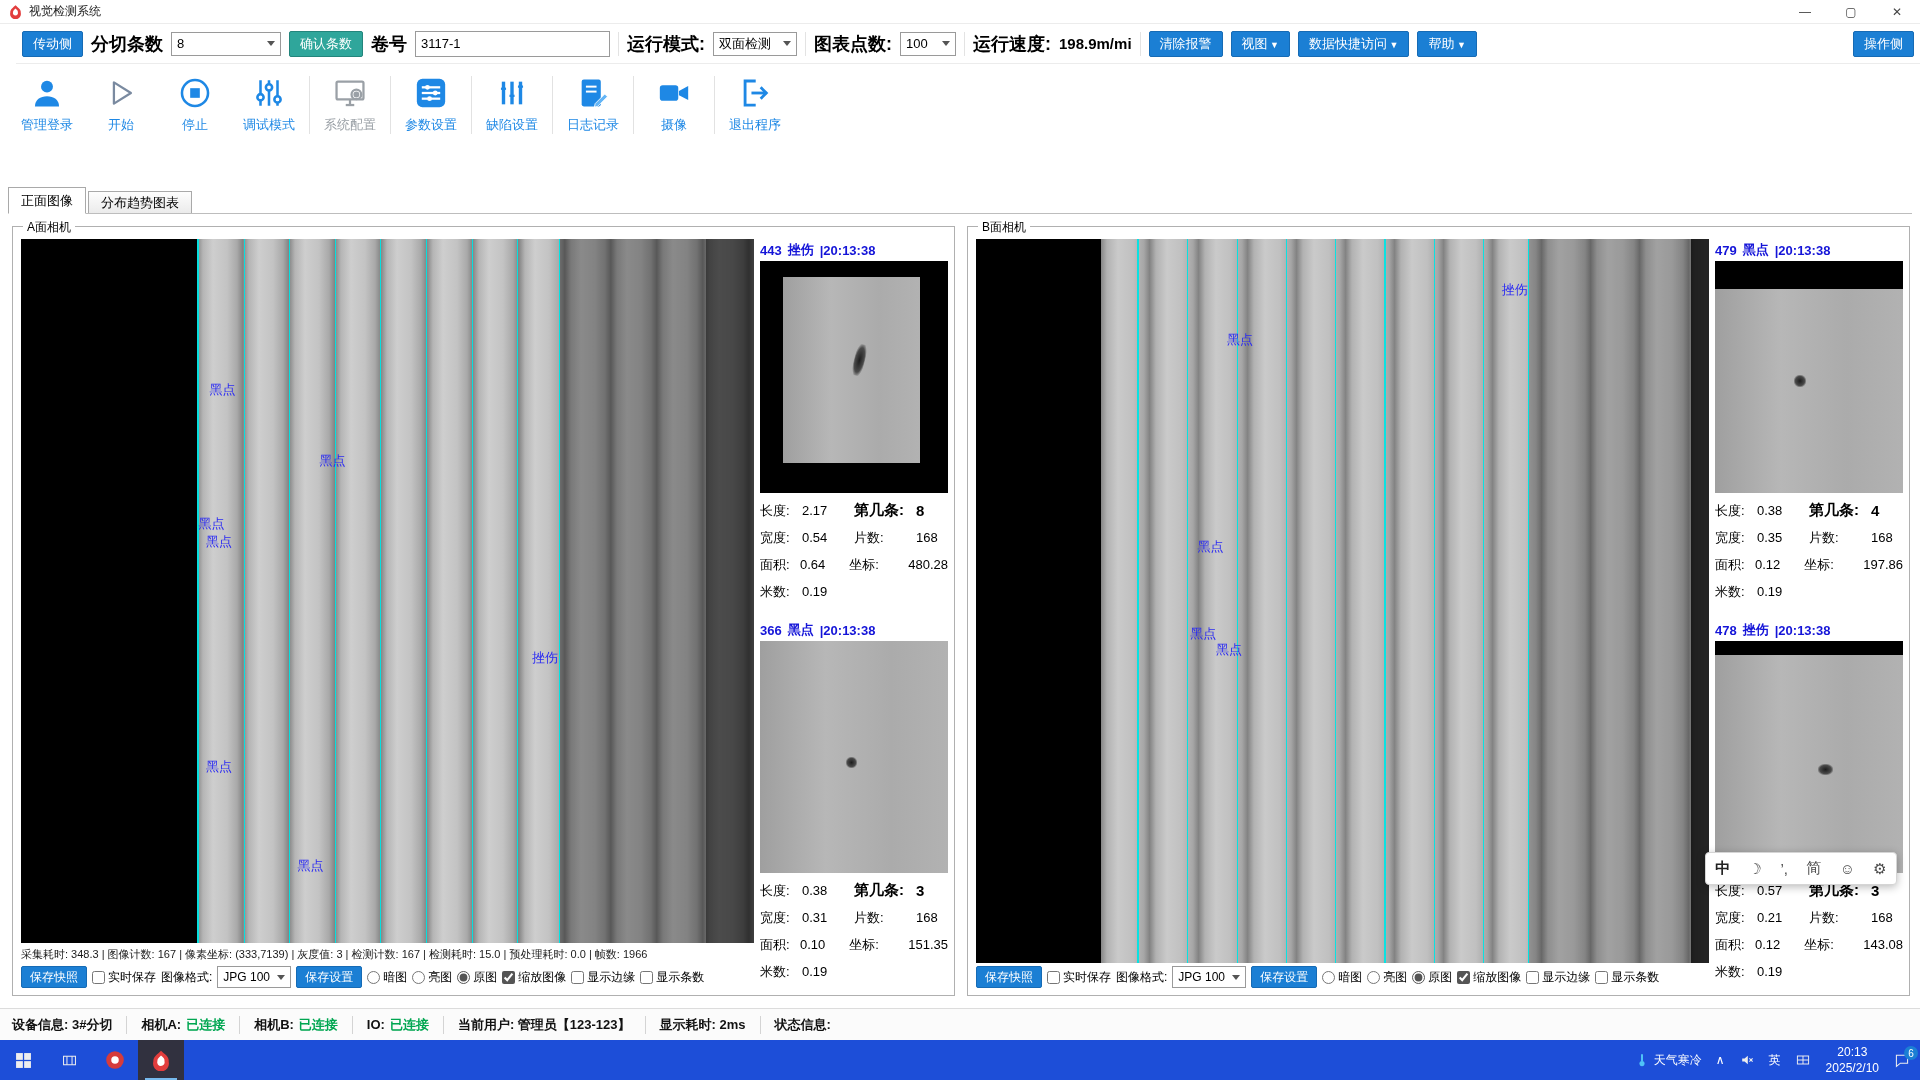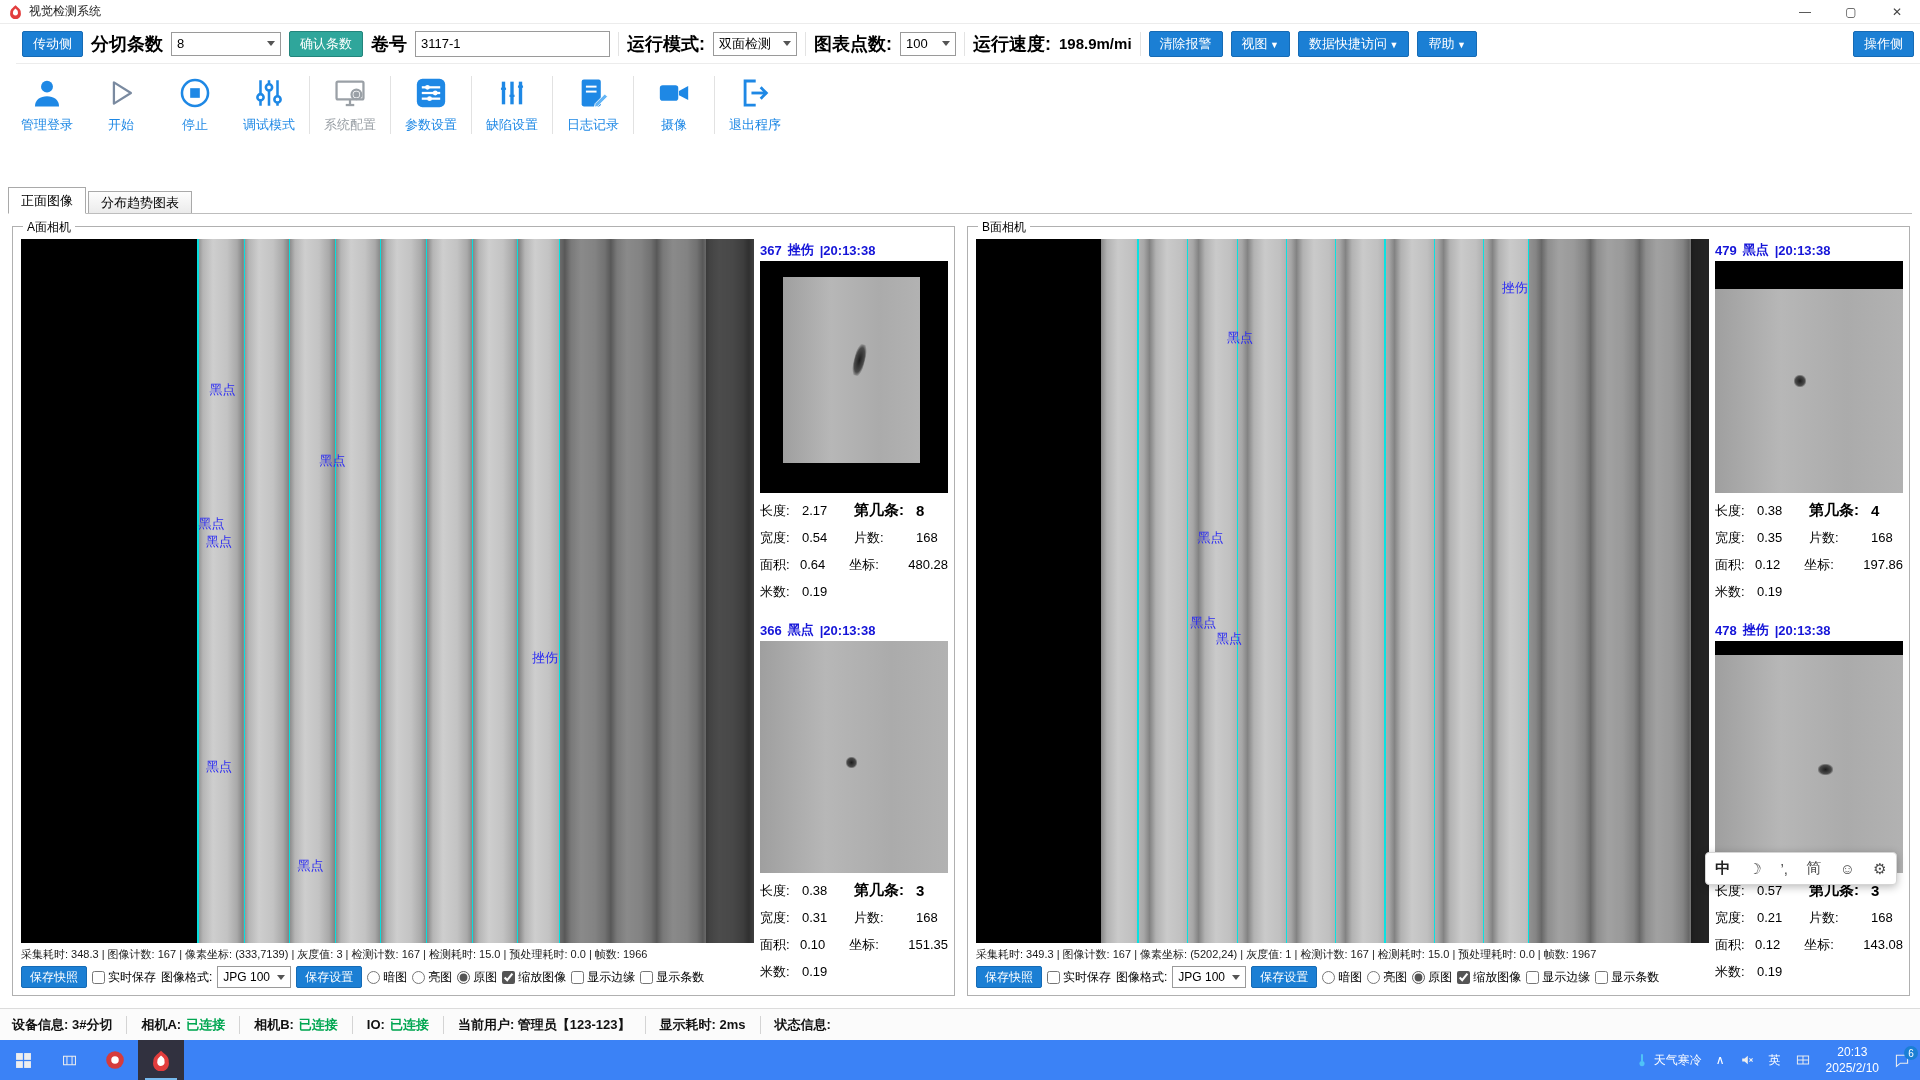--- a/index.html
+++ b/index.html
@@ -104,21 +104,21 @@
   .sb-seg:first-child{padding-left:2px;}
   .sb-seg:last-child{border-right:none;}
   .green{color:#00a651;}
 
   
   .ime-bar{position:absolute;left:1705px;top:852px;width:192px;height:33px;background:#fff;border:1px solid #d5d5d5;border-radius:4px;box-shadow:0 2px 8px rgba(0,0,0,.28);display:flex;align-items:center;justify-content:space-around;font-size:15px;color:#4a4a4a;z-index:6;}
   .ime-item{cursor:pointer;}
   .ime-item.mode{font-weight:bold;color:#222;}
 
   
-  .taskbar{position:absolute;top:1040px;left:0;right:0;height:40px;background:#3b82f6;display:flex;align-items:stretch;color:#fff;z-index:7;}
+  .taskbar{position:absolute;top:1040px;left:0;right:0;height:40px;background:#1d4ed8;display:flex;align-items:stretch;color:#fff;z-index:7;}
   .tb-btn{width:46px;display:flex;align-items:center;justify-content:center;cursor:pointer;position:relative;}
   .tb-btn svg{width:17px;height:17px;}
   .tb-app svg{width:22px;height:22px;}
   .tb-app.active{background:#31313f;}
   .tb-app.active::after{content:"";position:absolute;bottom:0;left:7px;right:7px;height:2px;background:#76b9ed;}
   .tb-right{margin-left:auto;display:flex;align-items:center;}
   .tb-item{display:flex;align-items:center;gap:4px;padding:0 7px;height:100%;font-size:12px;cursor:pointer;}
   .tb-item svg{width:16px;height:16px;}
   .tb-clock{text-align:center;font-size:12px;line-height:1.35;padding:0 8px;cursor:pointer;}
   .notif{position:relative;padding-right:10px;}
@@ -359,21 +359,21 @@
               </label>
             <label class="chk">
                 <input type="checkbox" style="">
                 <span>显示条数</span>
               </label>
           </div>
         </div>
         <div class="cards-col">
           <div class="defect-card">
             <div class="card-header">
-              <span>367</span>
+              <span>443</span>
               <span>挫伤</span>
               <span>|20:13:38</span>
             </div>
             <div class="thumb thumb-a1">
                 <div class="tinner">
                   <div class="blob"></div>
                 </div>
               </div>
             <div class="card-stats">
                 <div class="srow first">
@@ -452,21 +452,20 @@
             <div class="layer strips"></div>
             <div class="layer shade1"></div>
             <div class="layer shade2"></div>
             <div class="cyan"></div>
           <span class="defect-label" style="left: 36%; top: 14%;">黑点</span>
               <span class="defect-label" style="left: 73.5%; top: 7%;">挫伤</span>
               <span class="defect-label" style="left: 32%; top: 42.5%;">黑点</span>
               <span class="defect-label" style="left: 31%; top: 54.5%;">黑点</span>
               <span class="defect-label" style="left: 34.5%; top: 56.8%;">黑点</span>
             </div>
-          <div class="stats-line">采集耗时: 349.3 | 图像计数: 167 | 像素坐标: (5202,24) | 灰度值: 1 | 检测计数: 167 | 检测耗时: 15.0 | 预处理耗时: 0.0 | 帧数: 1967</div>
           <div class="controls">
             <button class="btn-blue sm">保存快照</button>
             <label class="chk">
               <input type="checkbox" style="">
               <span>实时保存</span>
             </label>
             <span>图像格式:</span>
             <div class="combo xs">
               <span>JPG 100</span>
               <span class="arr"></span>

